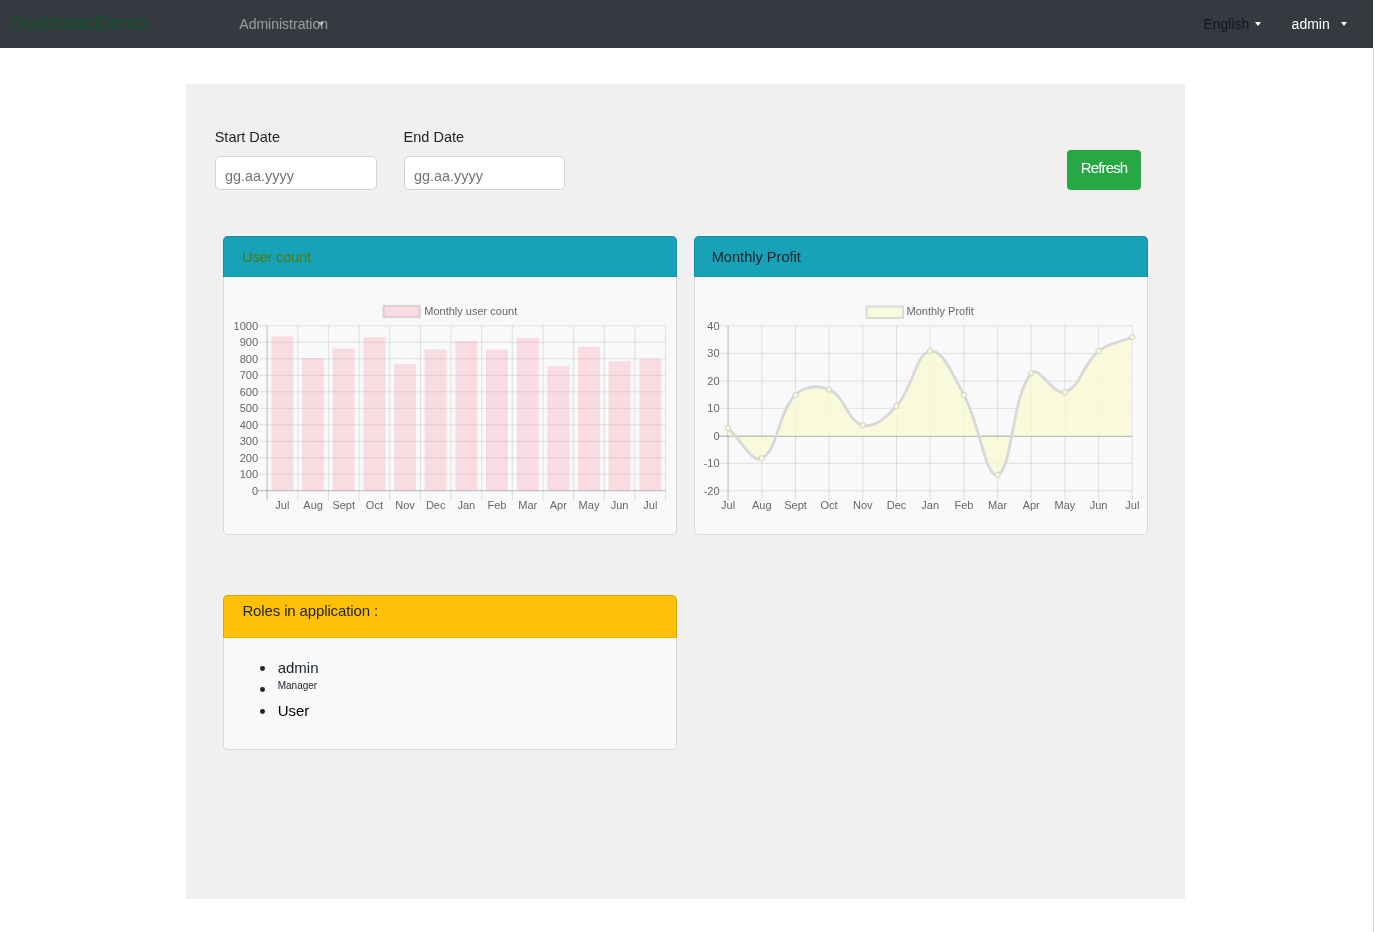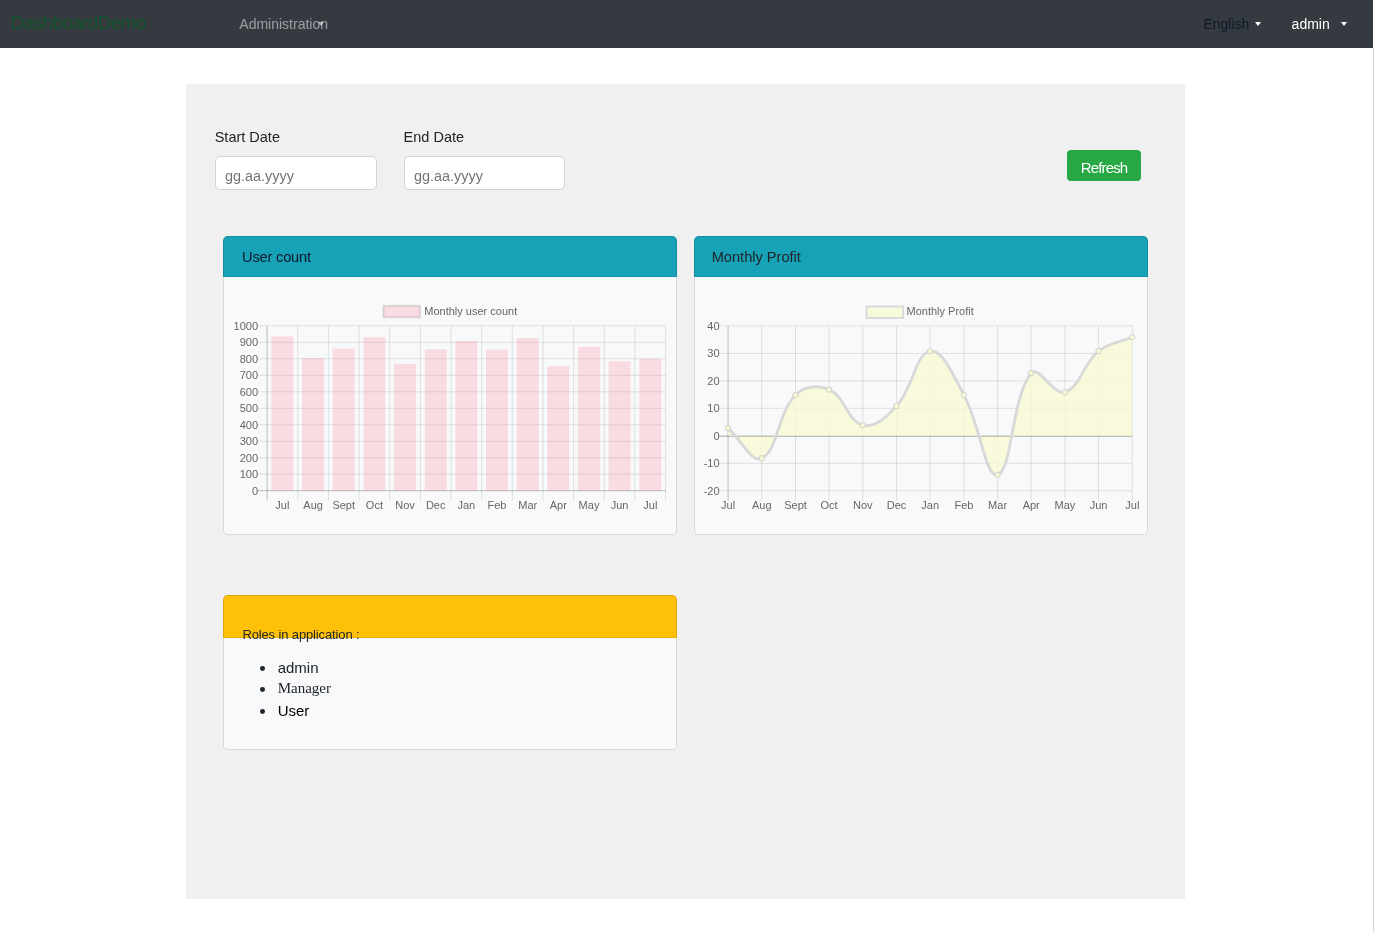--- a/index.html
+++ b/index.html
@@ -22,25 +22,25 @@
 <div class="abs" style="left:1373px;top:47.5px;width:1px;height:884.5px;background:#d6d6d6;"></div>
 
 <div class="abs" style="left:185.8px;top:84.3px;width:999px;height:815.2px;background:#f0f0f0;"></div>
 
 <div class="abs" style="left:214.7px;top:129.9px;font-size:14.5px;line-height:1;color:#212529;">Start Date</div>
 <div class="abs" style="left:215.3px;top:156.2px;width:161.3px;height:34.3px;background:#fff;border:1px solid #ced4da;border-radius:5px;"></div>
 <div class="abs" style="left:225.4px;top:167.8px;font-size:15.5px;line-height:1;color:#757575;transform:scale(0.93,1);transform-origin:0 0;">gg.aa.yyyy</div>
 <div class="abs" style="left:403.6px;top:129.9px;font-size:14.5px;line-height:1;color:#212529;">End Date</div>
 <div class="abs" style="left:404px;top:156.2px;width:161.4px;height:34.3px;background:#fff;border:1px solid #ced4da;border-radius:5px;"></div>
 <div class="abs" style="left:414.1px;top:167.8px;font-size:15.5px;line-height:1;color:#757575;transform:scale(0.93,1);transform-origin:0 0;">gg.aa.yyyy</div>
-<div class="abs" style="left:1067.1px;top:149.5px;width:73.9px;height:31px;background:#28a745;border-radius:4px;color:#fff;font-size:15px;letter-spacing:-0.85px;line-height:35px;text-align:center;">Refresh</div>
+<div class="abs" style="left:1067.1px;top:149.5px;width:73.9px;height:40px;background:#28a745;border-radius:4px;color:#fff;font-size:15px;letter-spacing:-0.85px;line-height:35px;text-align:center;">Refresh</div>
 
 <div class="abs" style="left:222.7px;top:236px;width:454.6px;height:299.2px;background:#f8f9fa;border:1px solid rgba(0,0,0,0.125);border-radius:5px;"></div>
 <div class="abs" style="left:222.7px;top:236px;width:454.6px;height:41px;background:#17a2b8;border-radius:5px 5px 0 0;border:1px solid rgba(0,0,0,0.125);border-bottom:1px solid rgba(0,0,0,0.08);"></div>
-<div class="abs" style="left:242.1px;top:250.2px;font-size:14.6px;letter-spacing:-0.18px;line-height:1;color:#0f172a;">User count</div>
+<div class="abs" style="left:242.1px;top:250.2px;font-size:14.6px;letter-spacing:-0.18px;line-height:1;color:#4d7c0f;">User count</div>
 
 <div class="abs" style="left:694.3px;top:236px;width:453.3px;height:299.2px;background:#f8f9fa;border:1px solid rgba(0,0,0,0.125);border-radius:5px;"></div>
 <div class="abs" style="left:694.3px;top:236px;width:453.3px;height:41px;background:#17a2b8;border-radius:5px 5px 0 0;border:1px solid rgba(0,0,0,0.125);border-bottom:1px solid rgba(0,0,0,0.08);"></div>
 <div class="abs" style="left:711.7px;top:250.2px;font-size:14.6px;line-height:1;color:#212529;">Monthly Profit</div>
 
 <svg width="453" height="257" style="position:absolute;left:223.7px;top:277.5px">
 <line x1="33.1" y1="47.8" x2="441.6" y2="47.8" stroke="rgba(0,0,0,0.1)" stroke-width="1"></line>
 <line x1="33.1" y1="64.3" x2="441.6" y2="64.3" stroke="rgba(0,0,0,0.1)" stroke-width="1"></line>
 <line x1="33.1" y1="80.8" x2="441.6" y2="80.8" stroke="rgba(0,0,0,0.1)" stroke-width="1"></line>
 <line x1="33.1" y1="97.3" x2="441.6" y2="97.3" stroke="rgba(0,0,0,0.1)" stroke-width="1"></line>
@@ -161,19 +161,19 @@
 <text x="336.2" y="231" font-size="11" fill="#666" text-anchor="middle" font-family="Liberation Sans, sans-serif">Apr</text>
 <text x="369.9" y="231" font-size="11" fill="#666" text-anchor="middle" font-family="Liberation Sans, sans-serif">May</text>
 <text x="403.6" y="231" font-size="11" fill="#666" text-anchor="middle" font-family="Liberation Sans, sans-serif">Jun</text>
 <text x="437.3" y="231" font-size="11" fill="#666" text-anchor="middle" font-family="Liberation Sans, sans-serif">Jul</text>
 <rect x="171.6" y="28.5" width="36.5" height="11.5" fill="rgba(250,250,210,0.75)" stroke="#d9d9d9" stroke-width="2"></rect>
 <text x="211.5" y="37.0" font-size="11" fill="#666" font-family="Liberation Sans, sans-serif">Monthly Profit</text>
 </svg>
 
 <div class="abs" style="left:222.9px;top:594.5px;width:454.3px;height:155px;background:#f8f9fa;border:1px solid rgba(0,0,0,0.125);border-radius:5px;"></div>
 <div class="abs" style="left:222.9px;top:594.5px;width:454.3px;height:43px;background:#ffc107;border-radius:5px 5px 0 0;border:1px solid rgba(0,0,0,0.125);border-bottom:1px solid rgba(0,0,0,0.08);"></div>
-<div class="abs" style="left:242.4px;top:628px;font-size:13px;letter-spacing:-0.13px;line-height:1;color:#212529;">Roles in application :</div>
+<div class="abs" style="left:242.4px;top:603px;font-size:15px;letter-spacing:-0.13px;line-height:1;color:#212529;">Roles in application :</div>
 <div class="abs" style="left:260.1px;top:666.1px;width:4.8px;height:4.8px;border-radius:50%;background:#212529;"></div>
 <div class="abs" style="left:277.7px;top:659.8px;font-size:15px;line-height:1;color:#212529;">admin</div>
 <div class="abs" style="left:260.1px;top:687.4px;width:4.8px;height:4.8px;border-radius:50%;background:#212529;"></div>
-<div class="abs" style="left:277.7px;top:681.1px;font-size:15px;line-height:1;color:#212529;font-family:Liberation Serif, serif;">Manager</div>
+<div class="abs" style="left:277.7px;top:681.1px;font-size:10px;line-height:1;color:#212529;">Manager</div>
 <div class="abs" style="left:260.1px;top:708.9px;width:4.8px;height:4.8px;border-radius:50%;background:#212529;"></div>
 <div class="abs" style="left:277.7px;top:702.6px;font-size:15px;line-height:1;color:#000000;">User</div>
 
 </body></html>

